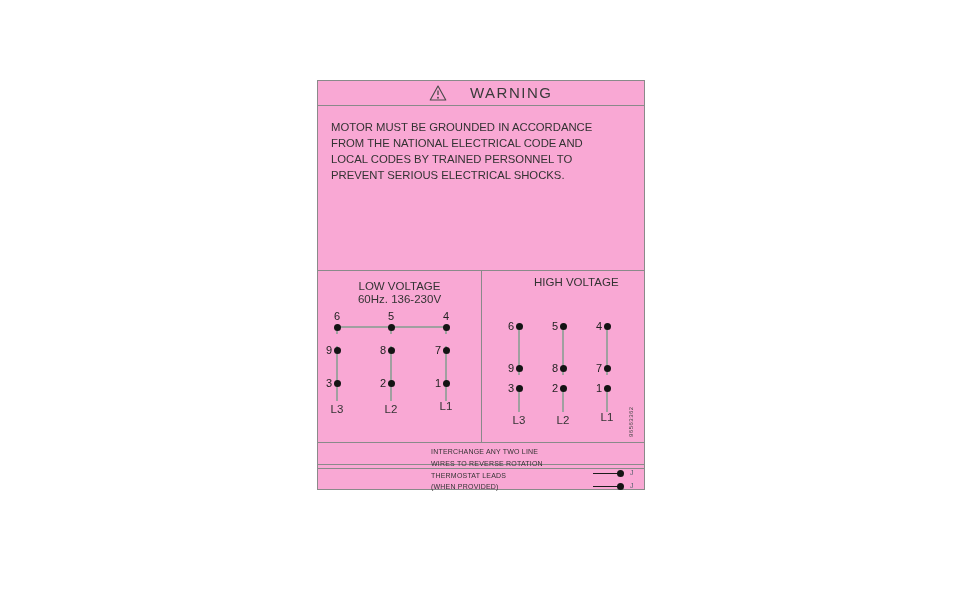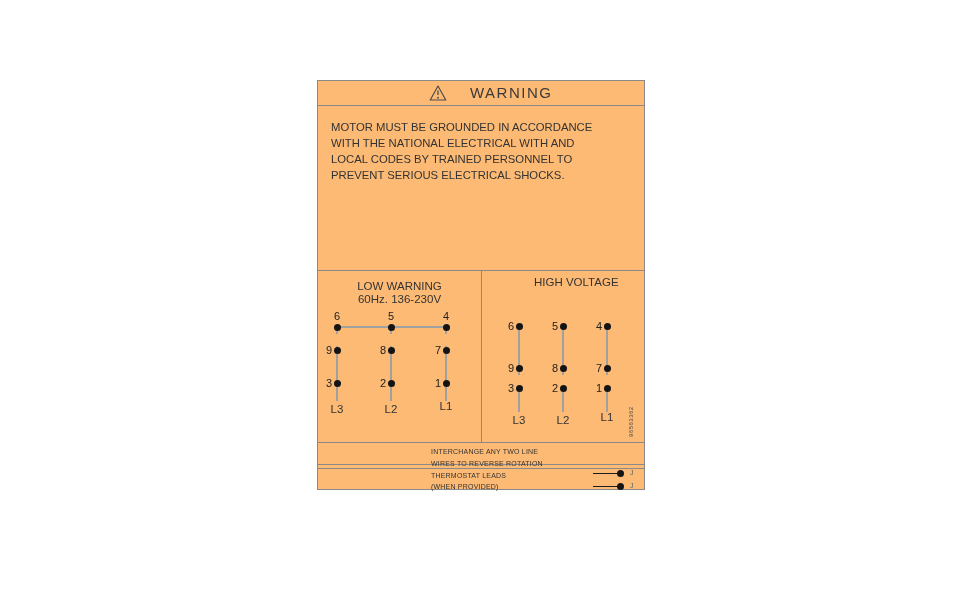--- a/index.html
+++ b/index.html
@@ -2,21 +2,21 @@
 <html><head>
 <meta charset="utf-8">
 <style>
   html,body{margin:0;padding:0;}
   body{
     width:976px;height:600px;background:#ffffff;position:relative;
     font-family:"Liberation Sans", sans-serif;overflow:hidden;
   }
   .sheet{
     position:absolute;left:317px;top:80px;width:326px;height:408px;
-    border:1px solid #8a8a8a;background:#fdba74;
+    border:1px solid #8a8a8a;background:#f9a8d4;
   }
   
   .hdr{position:absolute;left:0;top:0;width:326px;height:24px;border-bottom:1px solid #8a8a8a;}
   .tri-icon{position:absolute;left:110px;top:3px;}
   .hdr-title{
     position:absolute;left:152px;top:3px;font-size:15px;color:#3a3a3a;letter-spacing:1.5px;
   }
   
   .notice{position:absolute;left:13px;top:38px;width:300px;color:#333;}
   .para{font-size:11.3px;line-height:16px;white-space:pre-line;margin:0 0 16px 0;}
@@ -60,28 +60,28 @@
     <svg class="tri-icon" width="20" height="18" viewBox="0 0 24 22">
       <path d="M12 2.5 L21.5 19.5 L2.5 19.5 Z" fill="none" stroke="#4a4a4a" stroke-width="1.4" stroke-linejoin="round"></path>
       <line x1="12" y1="8" x2="12" y2="13.5" stroke="#4a4a4a" stroke-width="1.6"></line>
       <circle cx="12" cy="16.8" r="1.1" fill="#4a4a4a"></circle>
     </svg>
     <span class="hdr-title">WARNING</span>
   </div>
 
   <div class="notice">
     <div class="para">MOTOR MUST BE GROUNDED IN ACCORDANCE
-WITH THE NATIONAL ELECTRICAL WITH AND
+FROM THE NATIONAL ELECTRICAL CODE AND
 LOCAL CODES BY TRAINED PERSONNEL TO
 PREVENT SERIOUS ELECTRICAL SHOCKS.</div>
   </div>
 
   <div class="dg-row">
     <div class="half left">
-      <div class="dg-title">LOW WARNING</div>
+      <div class="dg-title">LOW VOLTAGE</div>
       <div class="dg-sub">60Hz. 136-230V</div>
       <div class="dg-canvas">
           <div class="dg-line" style="left: 18px; top: 56px; width: 2px; height: 7px;"></div>
           <div class="dg-line" style="left: 72px; top: 56px; width: 2px; height: 7px;"></div>
           <div class="dg-line" style="left: 127px; top: 56px; width: 2px; height: 7px;"></div>
           <div class="dg-line" style="left: 19px; top: 55px; width: 109px; height: 2px;"></div>
           <div class="dg-line" style="left: 18px; top: 75px; width: 2px; height: 37px;"></div>
           <div class="dg-line" style="left: 72px; top: 75px; width: 2px; height: 37px;"></div>
           <div class="dg-line" style="left: 127px; top: 75px; width: 2px; height: 37px;"></div>
           <div class="dg-line" style="left: 18px; top: 112px; width: 2px; height: 18px;"></div>

